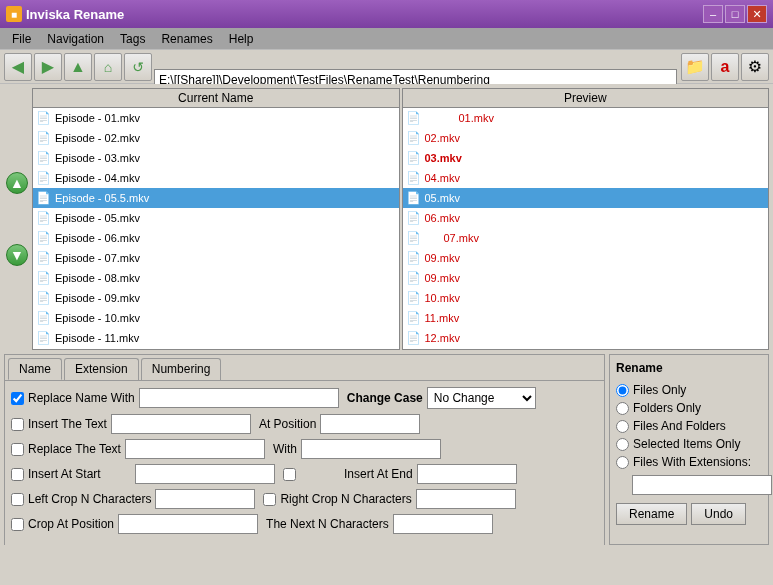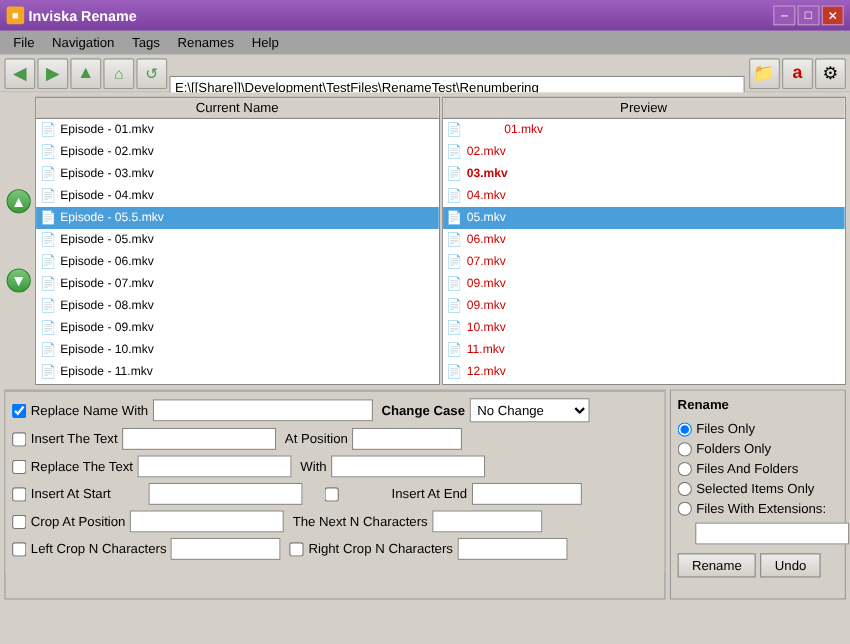--- a/index.html
+++ b/index.html
@@ -355,21 +355,21 @@
         <div class="file-item selected">
           <span class="file-icon" style="font-size:12px;">📄</span>
           <span class="preview-name" style="color:white;">05.mkv</span>
         </div>
         <div class="file-item">
           <span class="file-icon" style="font-size:12px;">📄</span>
           <span class="preview-name" style="color:#cc0000;">06.mkv</span>
         </div>
         <div class="file-item">
           <span class="file-icon" style="font-size:12px;">📄</span>
-          <span class="preview-name" style="color:#cc0000;">07.mkv</span>
+          <span class="preview-name" style="color:#cc0000;margin-left:19px;">07.mkv</span>
         </div>
         <div class="file-item">
           <span class="file-icon" style="font-size:12px;">📄</span>
           <span class="preview-name" style="color:#cc0000;">09.mkv</span>
         </div>
         <div class="file-item">
           <span class="file-icon" style="font-size:12px;">📄</span>
           <span class="preview-name" style="color:#cc0000;">09.mkv</span>
         </div>
         <div class="file-item">
@@ -385,20 +385,25 @@
           <span class="preview-name" style="color:#cc0000;">12.mkv</span>
         </div>
         <div class="file-item"></div>
       </div>
   </div>
 </div>
 
 <div class="panels-row">
 
   <div class="tab-panel">
+    <div class="tab-bar">
+      <div class="tab active">Name</div>
+      <div class="tab">Extension</div>
+      <div class="tab">Numbering</div>
+    </div>
     <div class="tab-content">
 
       <div class="form-row">
         <label class="checkbox-label">
           <input type="checkbox" checked="" style="">
           <span>Replace Name With</span>
         </label>
         <input class="form-input large" type="text" style="">
         <span style="margin-left:4px;font-weight:bold;">Change Case</span>
         <select class="form-select">
@@ -429,47 +434,47 @@
         <span class="with-label" style="margin-left:4px;">With</span>
         <input class="form-input medium" type="text" style="">
       </div>
 
       <div class="form-row">
         <label class="checkbox-label" style="min-width:120px;">
           <input type="checkbox" style="">
           <span>Insert At Start</span>
         </label>
         <input class="form-input medium" type="text" style="">
-        <label class="checkbox-label" style="margin-left:16px;gap:48px;">
+        <label class="checkbox-label" style="margin-left:4px;gap:48px;">
           <input type="checkbox" style="">
           <span>Insert At End</span>
         </label>
         <input class="form-input small" type="text" style="">
       </div>
 
       <div class="form-row">
         <label class="checkbox-label">
           <input type="checkbox" style="">
+          <span>Left Crop N Characters</span>
+        </label>
+        <input class="form-input small" type="text" style="">
+        <label class="checkbox-label" style="margin-left:4px;">
+          <input type="checkbox" style="">
+          <span>Right Crop N Characters</span>
+        </label>
+        <input class="form-input small" type="text" style="">
+      </div>
+
+      <div class="form-row">
+        <label class="checkbox-label">
+          <input type="checkbox" style="">
           <span>Crop At Position</span>
         </label>
         <input class="form-input medium" type="text" style="">
         <span style="margin-left:4px;">The Next N Characters</span>
-        <input class="form-input small" type="text" style="">
-      </div>
-
-      <div class="form-row">
-        <label class="checkbox-label">
-          <input type="checkbox" style="">
-          <span>Left Crop N Characters</span>
-        </label>
-        <input class="form-input small" type="text" style="">
-        <label class="checkbox-label" style="margin-left:4px;">
-          <input type="checkbox" style="">
-          <span>Right Crop N Characters</span>
-        </label>
         <input class="form-input small" type="text" style="">
       </div>
     </div>
   </div>
 
   <div class="right-panel">
     <div class="panel-title">Rename</div>
     <div class="radio-group">
       <label class="radio-label">
         <input type="radio" name="rename-scope" checked="" style="">

